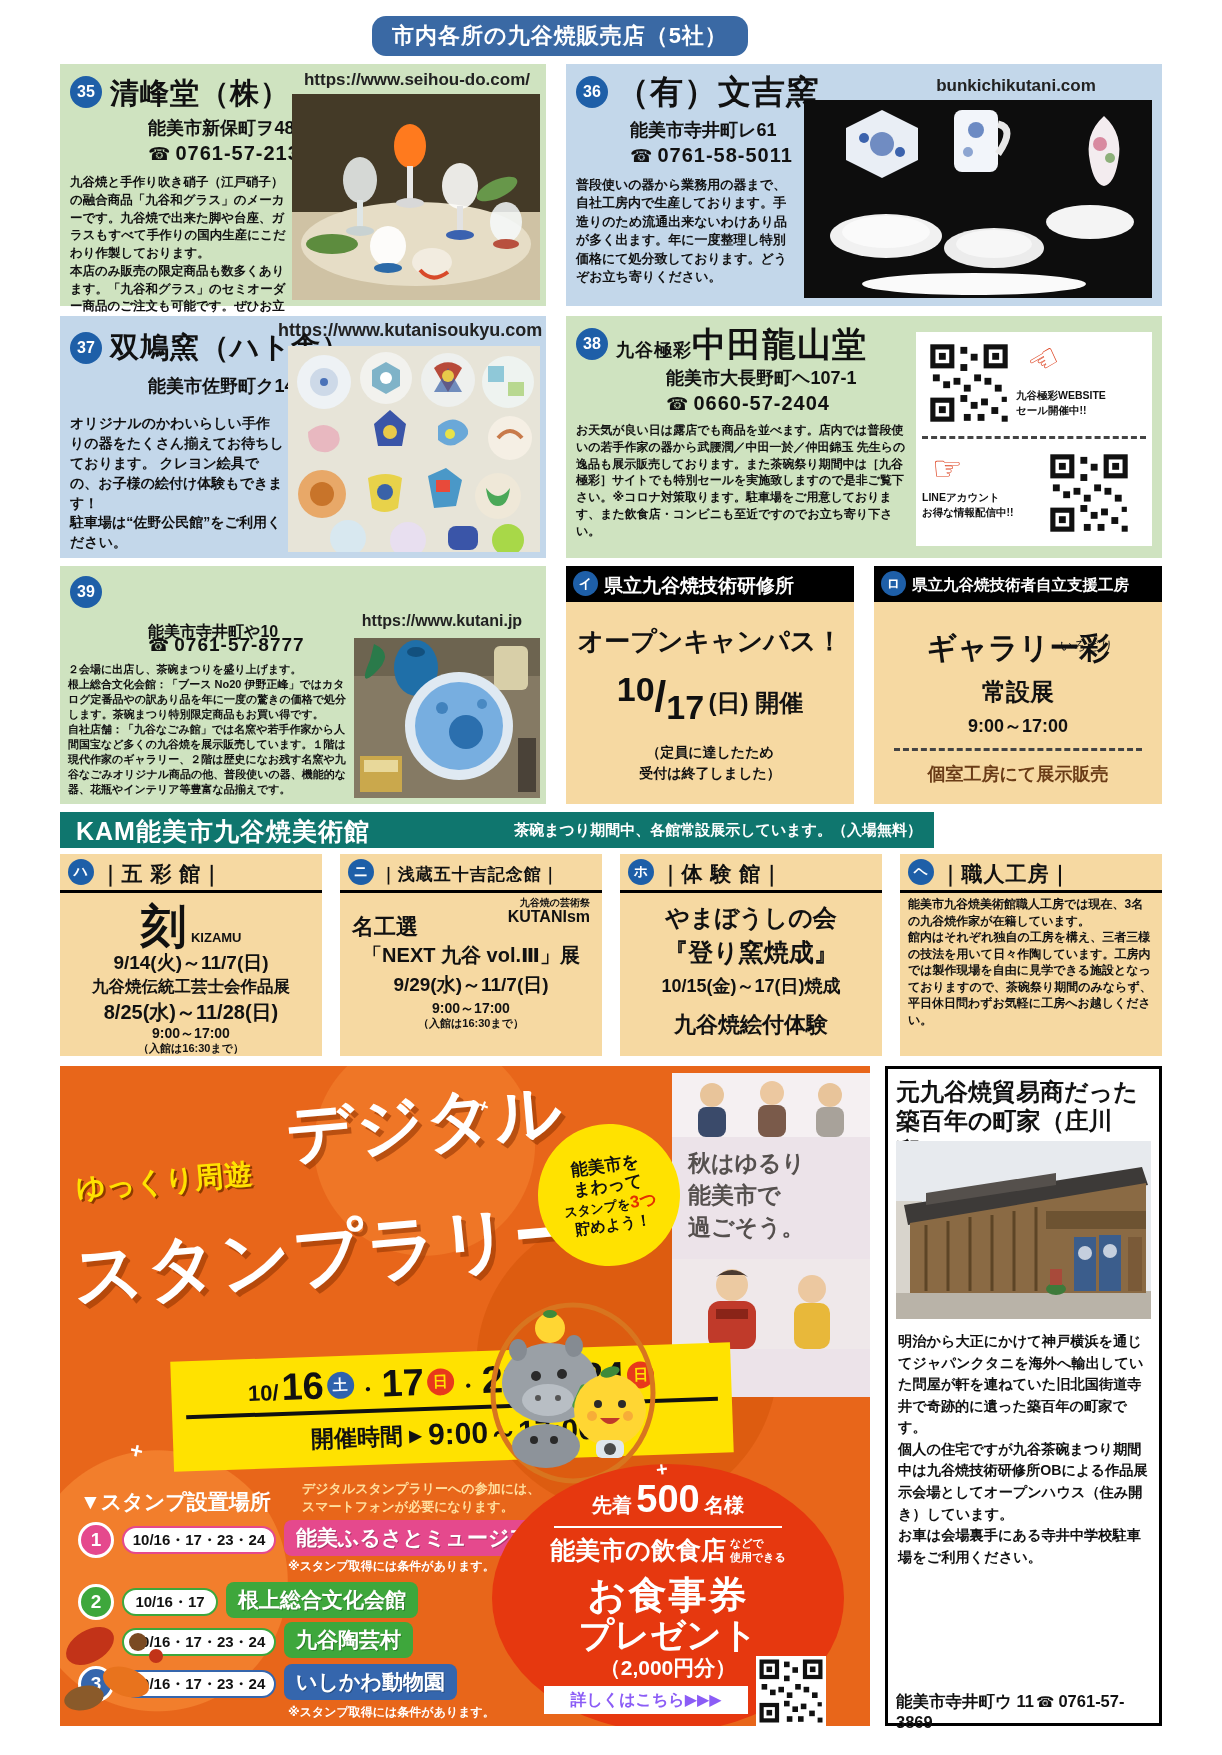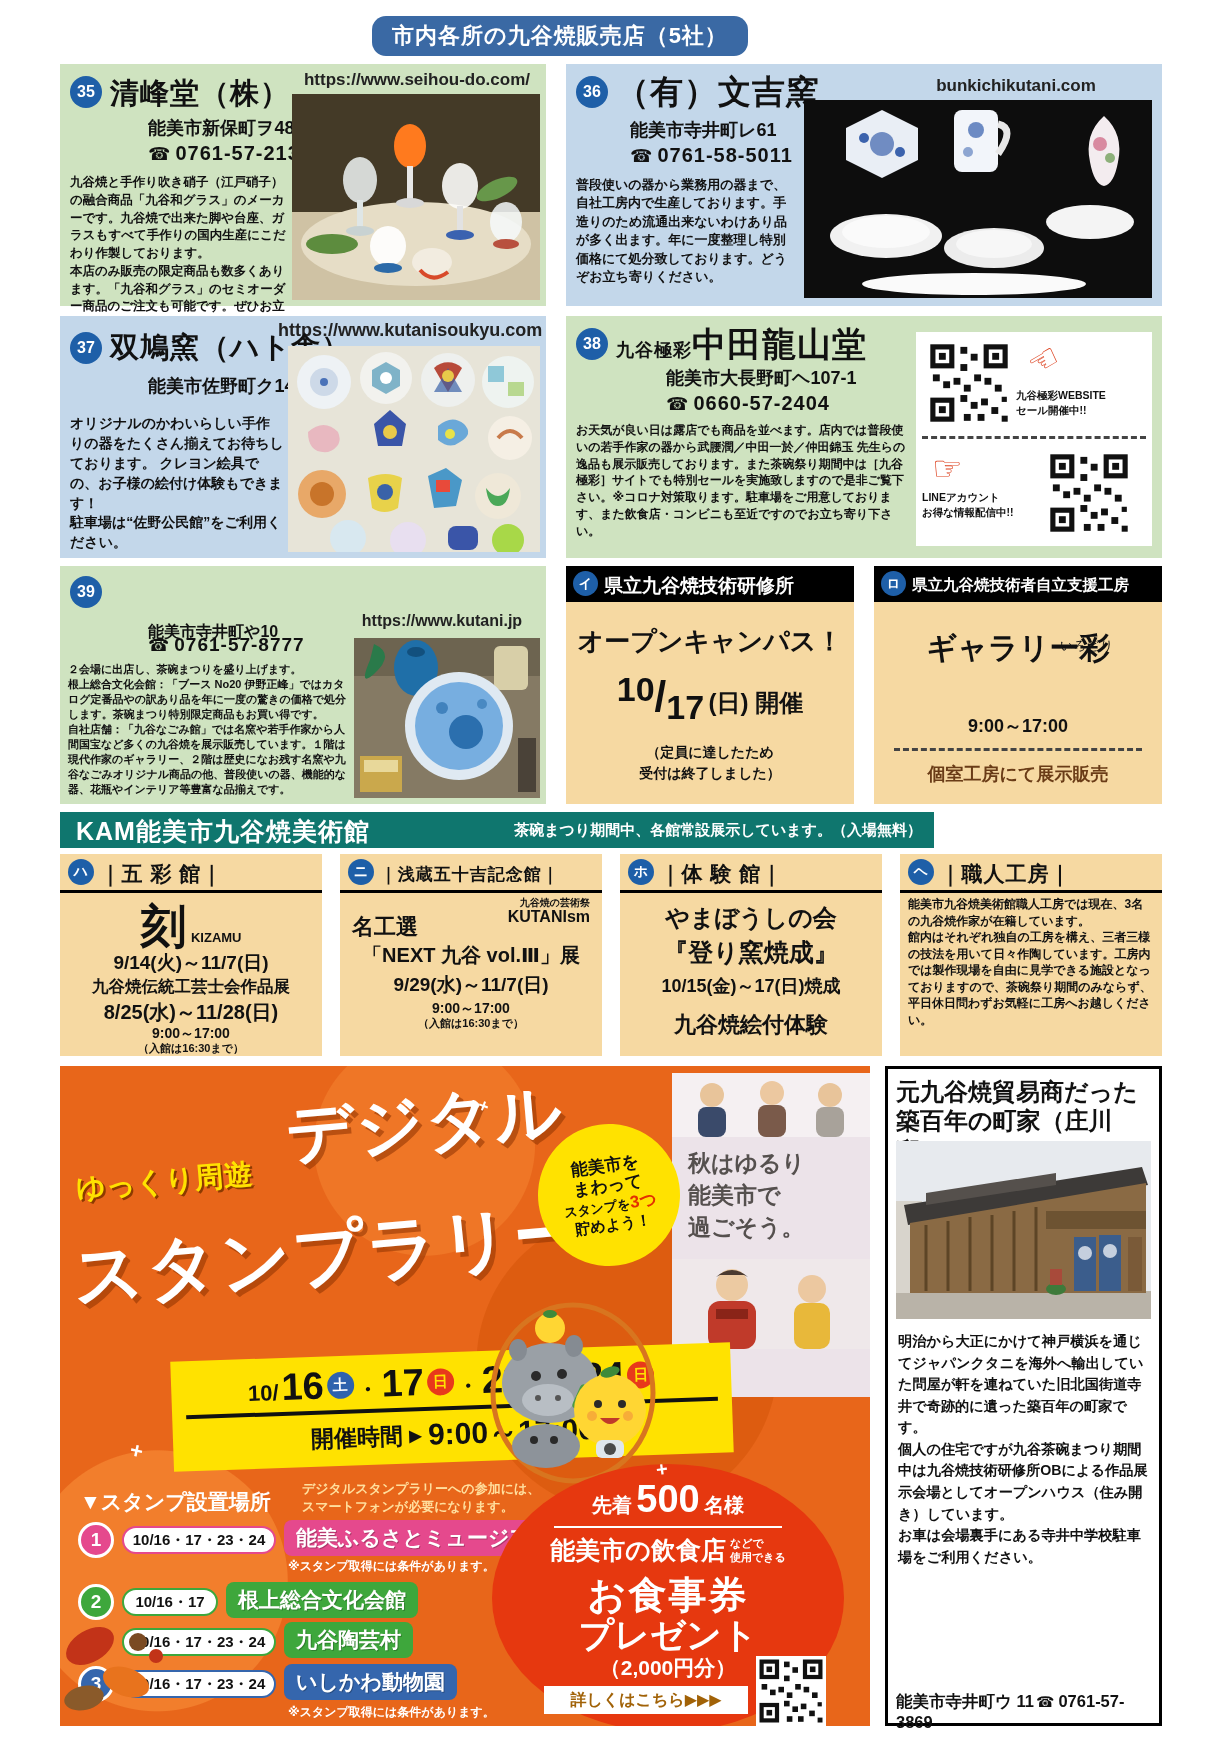--- a/index.html
+++ b/index.html
@@ -296,20 +296,21 @@
 受付は終了しました）</div>
   </div>
 
   <div class="card bg-tan" style="left:874px;top:566px;width:288px;height:238px;">
     <div class="fac-head">
       <span class="numc">ロ</span>
       <span class="fac-title" style="font-size:15.5px;top:9px;">県立九谷焼技術者自立支援工房</span>
     </div>
     <span class="abs" style="left:186px;top:48px;font-weight:400;font-size:13px;margin-top:23px;">いろどり</span>
     <div class="cline" style="top:62px;font-size:30px;">ギャラリー彩</div>
+    <div class="cline" style="top:110px;font-size:24px;">常設展</div>
     <div class="cline" style="top:148px;font-size:18px;font-weight:800;">9:00～17:00</div>
     <div class="dash" style="left:20px;top:182px;width:248px;"></div>
     <div class="cline" style="top:196px;font-size:18px;color:#6a3c17;">個室工房にて展示販売</div>
   </div>
 
   <div class="abs" style="left:60px;top:812px;width:874px;height:36px;background:#0f766e;text-align:right;">
     <span class="abs" style="left:16px;top:3px;color:#fff;font-weight:900;font-size:25px;letter-spacing:1px;">KAM能美市九谷焼美術館</span>
     <span class="abs" style="right:12px;top:9px;color:#fff;font-weight:700;font-size:15px;">茶碗まつり期間中、各館常設展示しています。（入場無料）</span>
   </div>
 
@@ -477,21 +478,21 @@
       <div class="abs" style="left:62px;top:62px;width:228px;border-top:2px solid #fff;"></div>
       <div class="cline" style="top:70px;color:#fff;display:flex;align-items:center;justify-content:center;gap:4px;">
         <span style="font-size:25px;">能美市の飲食店</span>
         <span class="pre" style="font-size:11px;line-height:1.2;text-align:left;font-weight:800;">などで
 使用できる</span>
       </div>
       <div class="cline" style="top:106px;font-size:38px;color:#fff;letter-spacing:2px;">お食事券</div>
       <div class="cline" style="top:148px;font-size:35px;color:#fff;">プレゼント</div>
       <div class="cline" style="top:190px;font-size:21px;color:#fff;">（2,000円分）</div>
       <div class="abs" style="left:52px;top:222px;width:204px;height:28px;background:#fff;display:flex;align-items:center;justify-content:center;">
-        <span style="font-weight:900;font-size:16px;color:#a16207;">詳しくはこちら▶▶▶</span>
+        <span style="font-weight:900;font-size:16px;color:#8b5cf6;">詳しくはこちら▶▶▶</span>
       </div>
       <svg class="abs" style="left:264px;top:192px;" width="70" height="70">
           <use href="#qr"></use>
         </svg>
     </div>
 
     <span class="sparkle" style="left:70px;top:372px;font-size:22px;transform:rotate(12deg);">+</span>
     <span class="sparkle" style="left:418px;top:30px;font-size:18px;transform:rotate(20deg);">+</span>
     <span class="sparkle" style="left:596px;top:392px;font-size:20px;transform:rotate(-8deg);">+</span>
     <svg class="abs" style="left:0;top:520px;" width="120" height="140" viewBox="0 0 120 140">

